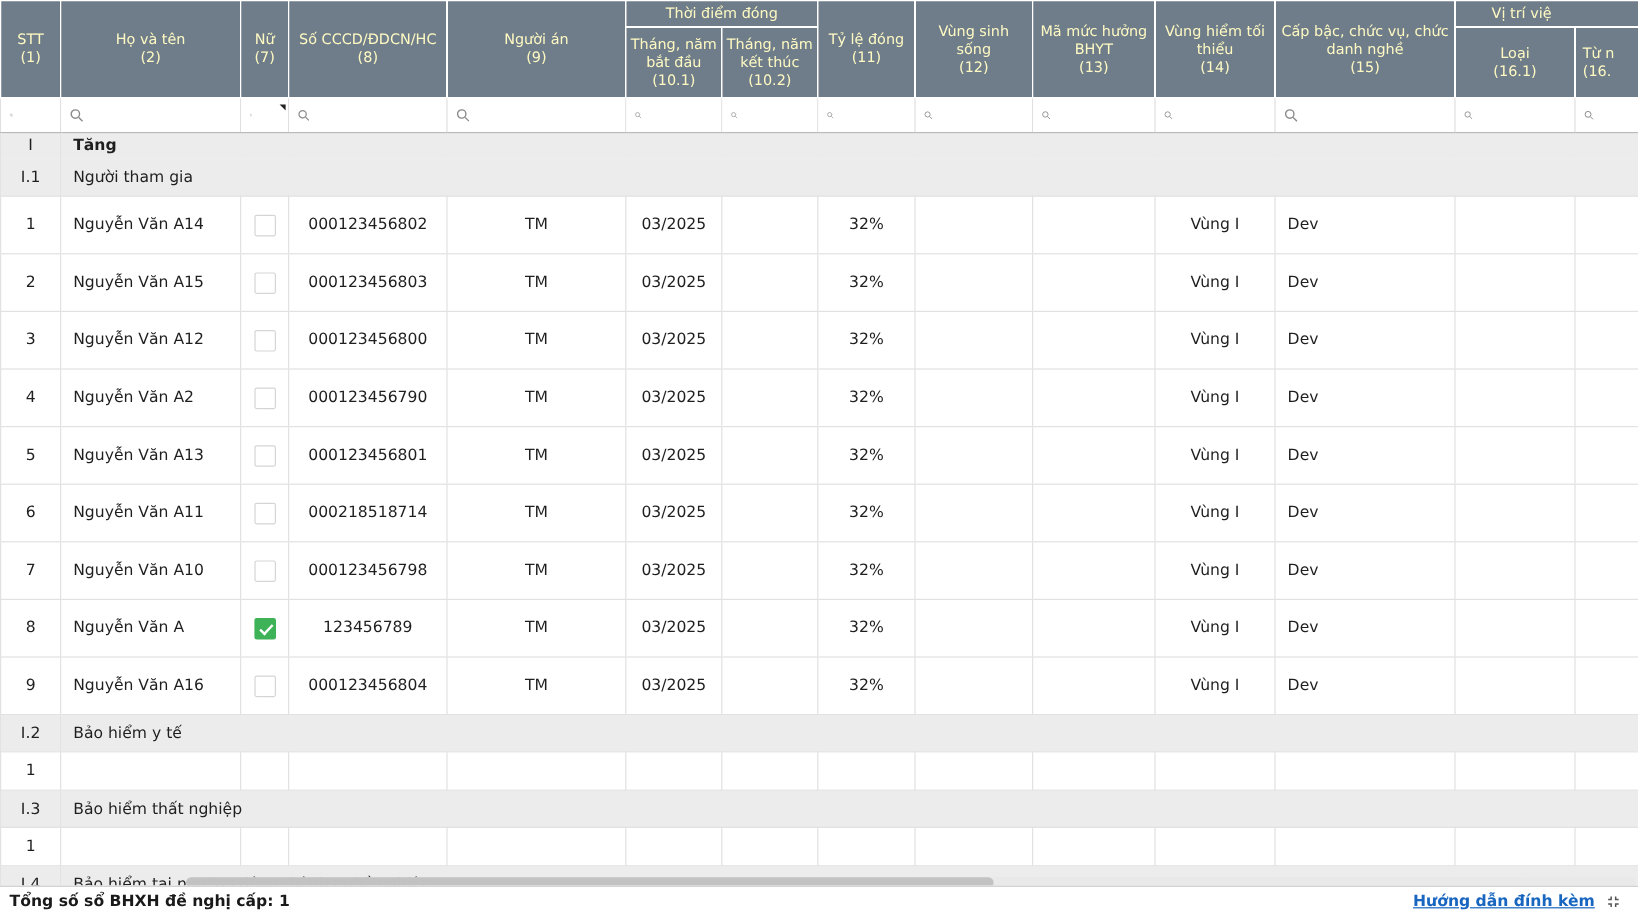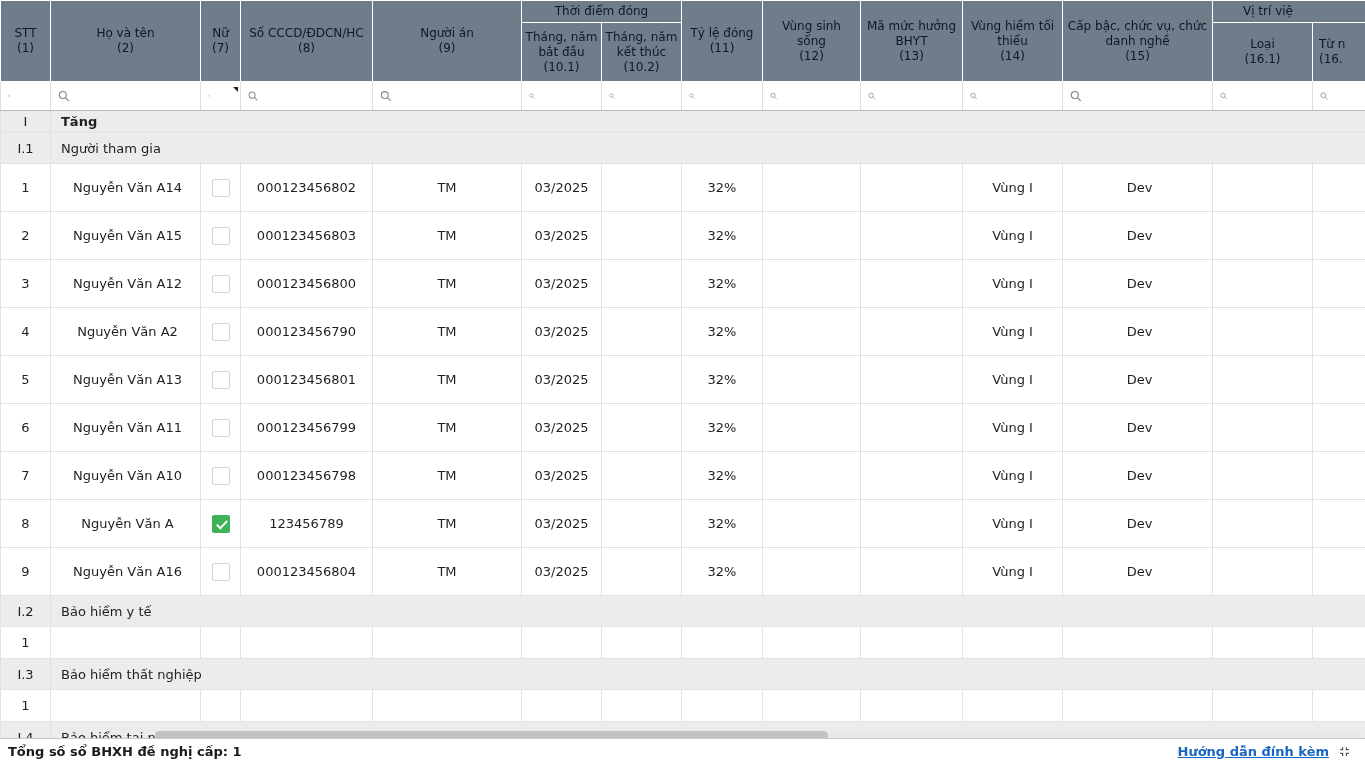--- a/index.html
+++ b/index.html
@@ -3,21 +3,21 @@
 <meta charset="utf-8">
 <style>
   * { box-sizing: border-box; margin: 0; padding: 0; }
   html,body { width:1365px; height:764px; overflow:hidden; background:#fff;
     font-family:"DejaVu Sans","Liberation Sans",sans-serif; }
   .viewport { position:relative; width:1365px; height:738px; overflow:hidden; background:#fff; }
   table.grid { border-collapse:collapse; table-layout:fixed; width:1422px; }
 
   
   thead th {
-    background:var(--header-bg,#6e7d89); color:#0f172a; font-weight:400; font-size:12px;
+    background:var(--header-bg,#6e7d89); color:#fef9c3; font-weight:400; font-size:12px;
     text-align:center; vertical-align:middle; line-height:1.25;
     border:1px solid rgba(255,255,255,.45); padding:2px 3px; overflow:hidden;
   }
   thead th .sub { font-size:12px; }
   th.clip-group { text-align:left; padding-left:30px; }
   th.clip-sub   { text-align:left; padding-left:6px; }
 
   
   td.filter {
     background:#fff; height:29px; border:1px solid #e0e0e0; border-bottom:1px solid #b9b9b9;
@@ -30,21 +30,21 @@
     border-top:5px solid #222; border-left:5px solid transparent; }
 
   
   tbody td { border:1px solid #e2e2e2; font-size:13px; color:#1f1f1f;
     vertical-align:middle; padding:0 6px; overflow:hidden; white-space:nowrap; }
   tr.data  td { height:48px; }
   tr.empty td { height:32px; }
   tr.grp   td { height:31px; background:var(--group-bg,#ececec); }
   tr.grp.compact td { height:22px; }
   td.c { text-align:center; }
-  td.l { text-align:center; padding-left:10px; }
+  td.l { text-align:left; padding-left:10px; }
   tr.grp td.g-index { text-align:center; }
   tr.grp td.g-label { padding-left:10px; }
   tr.grp td.g-label.bold { font-weight:bold; }
 
   
   .checkbox { width:18px; height:18px; margin:0 auto; border:1px solid #d5d5d5;
     border-radius:2px; background:#fff; position:relative; cursor:pointer; }
   .checkbox.checked { background:var(--green,#3eb257); border-color:var(--green,#3eb257); }
   .checkbox.checked::after { content:""; position:absolute; left:6px; top:2px; width:4px;
     height:9px; border:solid #fff; border-width:0 2px 2px 0; transform:rotate(43deg); }
@@ -380,21 +380,21 @@
           <td class="l">Dev</td>
           <td class="c"></td>
           <td class="c"></td>
         </tr>
         <tr class="data">
           <td class="c">6</td>
           <td class="l">Nguyễn Văn A11</td>
           <td class="c">
             <div class="checkbox"></div>
           </td>
-          <td class="c">000123456799</td>
+          <td class="c">000218518714</td>
           <td class="c">TM</td>
           <td class="c">03/2025</td>
           <td class="c"></td>
           <td class="c">32%</td>
           <td class="c"></td>
           <td class="c"></td>
           <td class="c">Vùng I</td>
           <td class="l">Dev</td>
           <td class="c"></td>
           <td class="c"></td>

